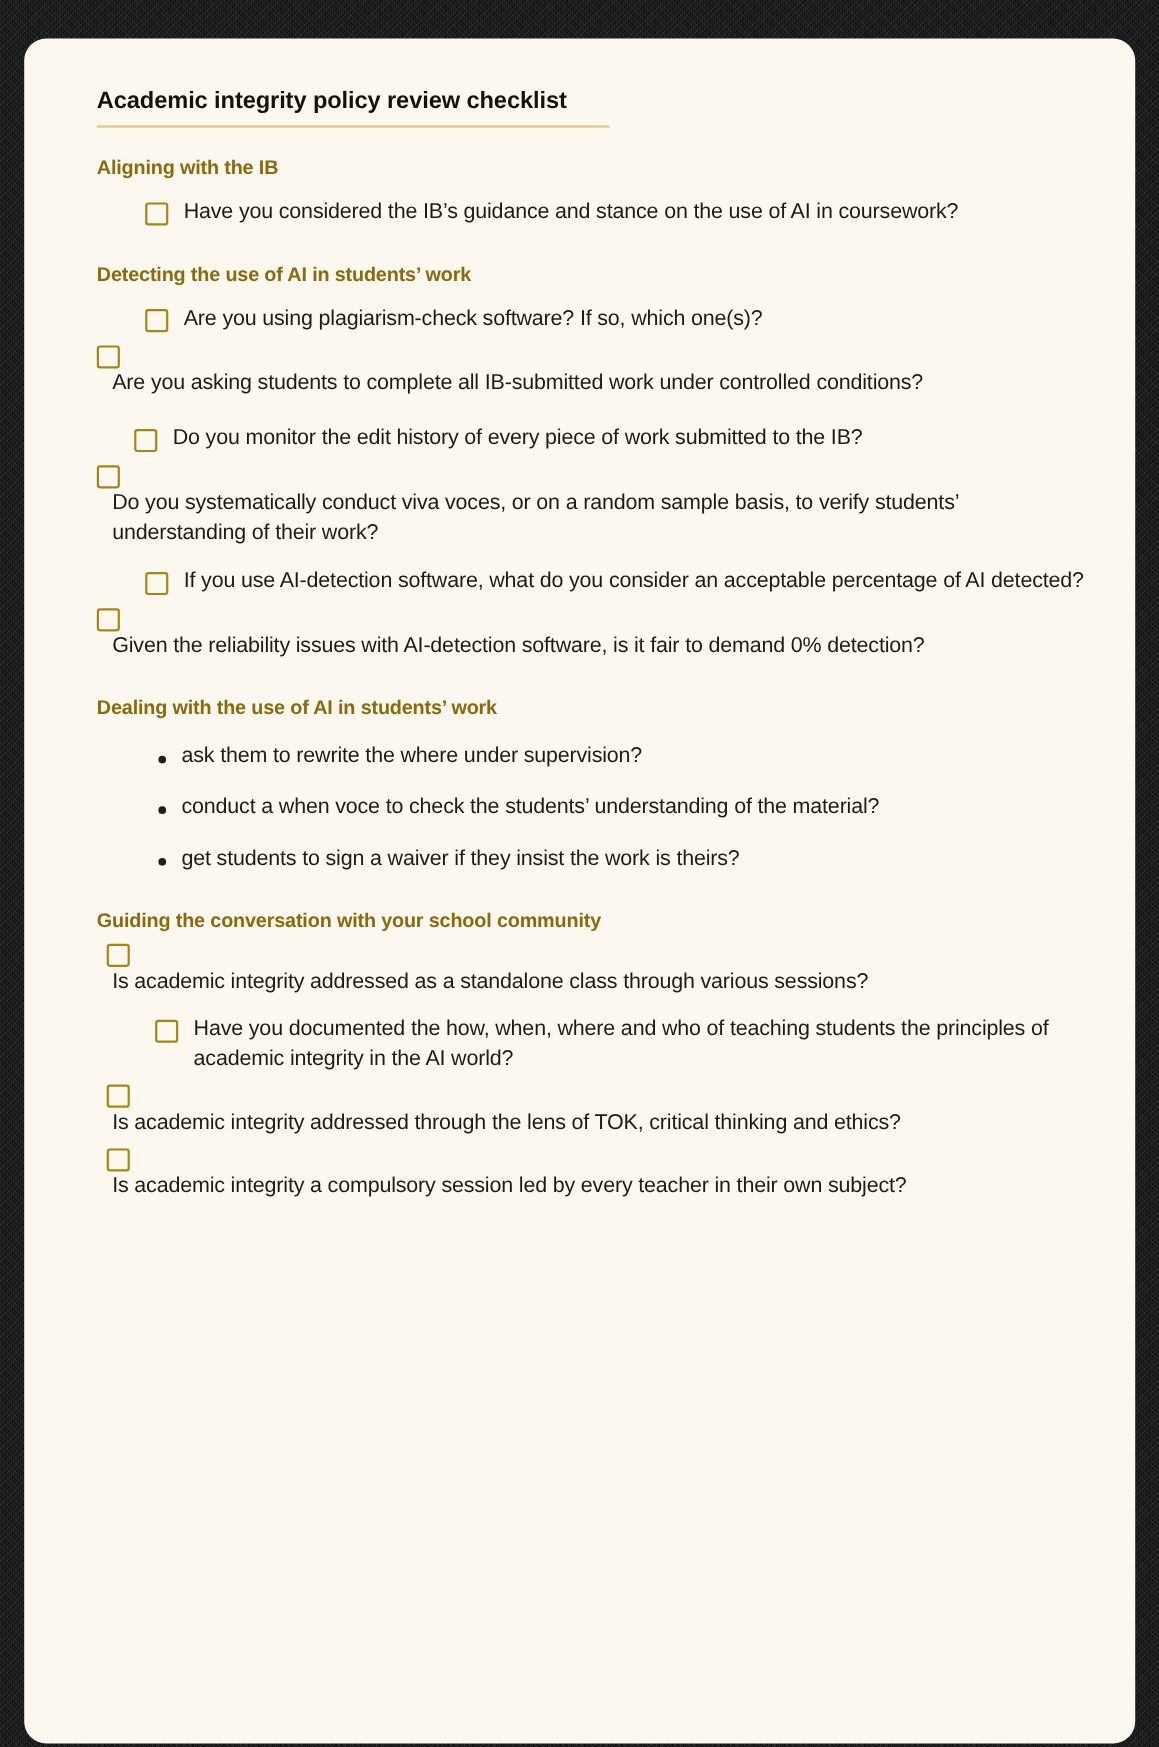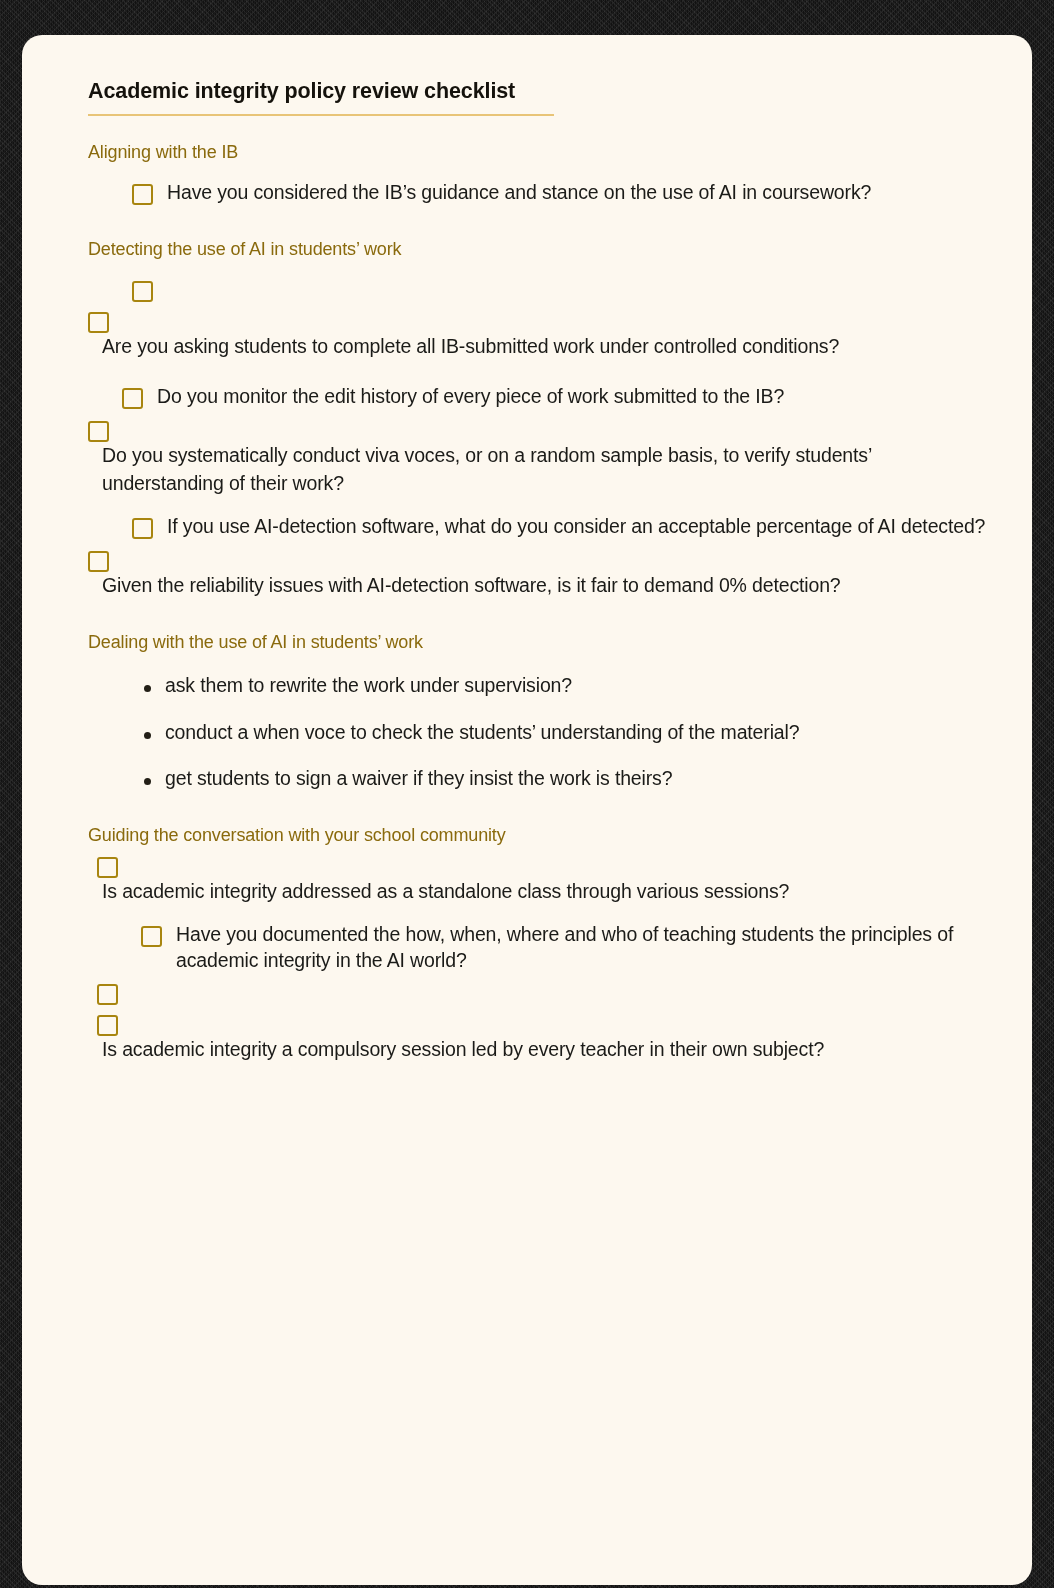--- a/index.html
+++ b/index.html
@@ -57,21 +57,21 @@
   .title-rule {
     width: 466px;
     height: 2px;
     background: #e8c477;
     margin-top: 9px;
   }
 
   
   .section-head {
     font-size: 18px;
-    font-weight: normal;
+    font-weight: bold;
     color: #8a6a0d;
     letter-spacing: -0.15px;
     line-height: 1.25;
   }
 
   
   .check-row {
     display: flex;
     align-items: flex-start;
   }
@@ -144,20 +144,21 @@
 
     <div class="check-row gap-after-head">
       <div class="checkbox"></div>
       <div class="check-text">Have you considered the IB’s guidance and stance on the use of AI in coursework?</div>
     </div>
 
     <div class="section-head gap-head">Detecting the use of AI in students’ work</div>
 
     <div class="check-row gap-after-head">
       <div class="checkbox"></div>
+      <div class="check-text">Are you using plagiarism-check software? If so, which one(s)?</div>
     </div>
     <div class="check-row gap-item-tight">
       <div class="checkbox"></div>
       <div class="check-text">Are you asking students to complete all IB-submitted work under controlled conditions?</div>
     </div>
     <div class="check-row gap-item-loose">
       <div class="checkbox"></div>
       <div class="check-text">Do you monitor the edit history of every piece of work submitted to the IB?</div>
     </div>
     <div class="check-row gap-item-tight">
@@ -173,21 +174,21 @@
     <div class="check-row gap-item-tight">
       <div class="checkbox"></div>
       <div class="check-text">Given the reliability issues with AI-detection software, is it fair to demand 0% detection?</div>
     </div>
 
     <div class="section-head gap-head">Dealing with the use of AI in students’ work</div>
 
 
     <div class="bullet-row gap-bullet">
       <div class="bullet-dot"></div>
-      <div class="bullet-text">ask them to rewrite the work under supervision?</div>
+      <div class="bullet-text">ask them to rewrite the where under supervision?</div>
     </div>
     <div class="bullet-row gap-bullet">
       <div class="bullet-dot"></div>
       <div class="bullet-text">conduct a when voce to check the students’ understanding of the material?</div>
     </div>
     <div class="bullet-row gap-bullet">
       <div class="bullet-dot"></div>
       <div class="bullet-text">get students to sign a waiver if they insist the work is theirs?</div>
     </div>
 
@@ -197,20 +198,21 @@
       <div class="check-row gap-item-tight">
         <div class="checkbox"></div>
         <div class="check-text">Is academic integrity addressed as a standalone class through various sessions?</div>
       </div>
       <div class="check-row gap-after-head">
         <div class="checkbox"></div>
         <div class="check-text">Have you documented the how, when, where and who of teaching students the principles of academic integrity in the AI world?</div>
       </div>
       <div class="check-row gap-item-tight">
         <div class="checkbox"></div>
+        <div class="check-text">Is academic integrity addressed through the lens of TOK, critical thinking and ethics?</div>
       </div>
       <div class="check-row gap-item-tight">
         <div class="checkbox"></div>
         <div class="check-text">Is academic integrity a compulsory session led by every teacher in their own subject?</div>
       </div>
     </div>
 
   </div>
 </div>
 

